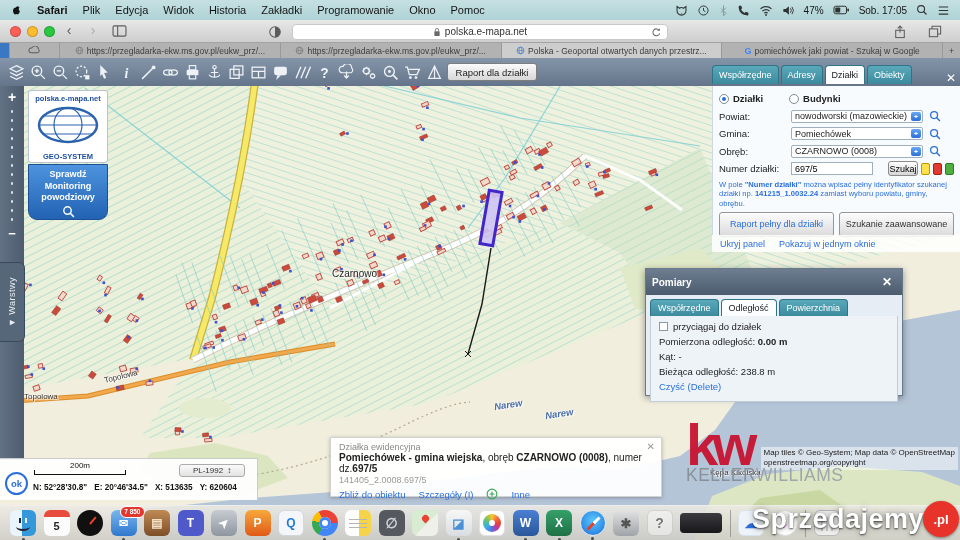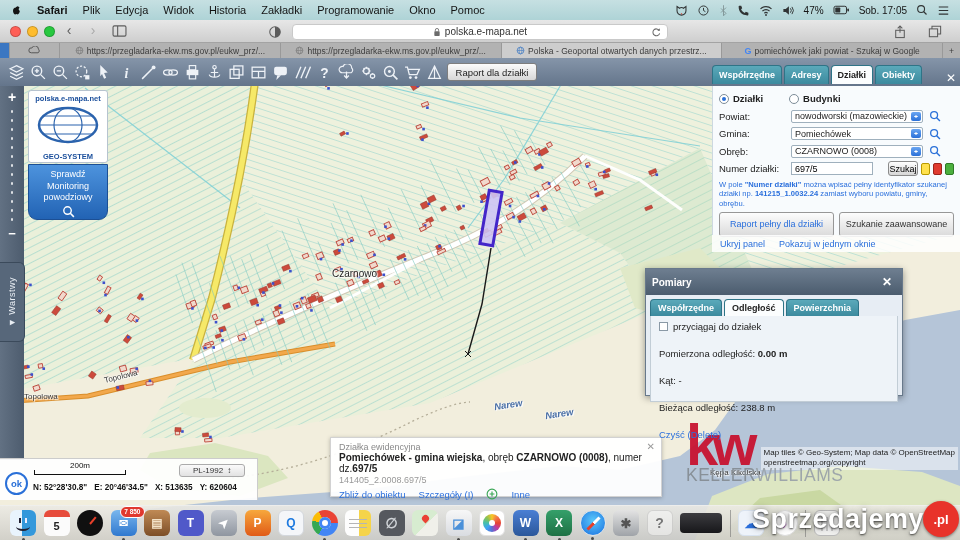--- a/index.html
+++ b/index.html
@@ -43,24 +43,24 @@
 .lstrip .plus{font-size:14px;font-weight:bold;line-height:14px}
 .ldots{display:flex;flex-direction:column;gap:6.5px;margin-top:6px}
 .ldots i{width:2.5px;height:2.5px;border-radius:50%;background:rgba(255,255,255,.8)}
 .lstrip .minus{font-size:13px;font-weight:bold;margin-top:5px}
 .warstwy{position:absolute;left:0;top:204px;width:25px;height:80px;background:#57677a;border:1px solid rgba(40,55,70,.6);border-left:none;border-radius:0 6px 6px 0;display:flex;align-items:center;justify-content:center;z-index:10}
 .warstwy span{transform:rotate(-90deg);white-space:nowrap;color:#e9eef4;font-size:9px;letter-spacing:.5px}
 
 .logobox{position:absolute;left:28px;top:32px;width:80px;height:73px;background:#fff;border:1px solid #b7c3cf;border-radius:3px;text-align:center;padding-top:3px;z-index:9}
 .logobox .site{font-size:7.5px;font-weight:bold;color:#1b4f9c}
 .geosys{font-size:7.5px;font-weight:bold;color:#1b4f9c;margin-top:-26px;background:rgba(255,255,255,.85);display:inline-block;padding:0 1px}
-.floodbox{position:absolute;left:28px;top:106px;width:80px;height:56px;background:linear-gradient(#4d93dd,#2263b4);border:1px solid #1c4f94;border-radius:0 0 9px 9px;color:#fff;text-align:center;font-size:9px;font-weight:normal;line-height:1.3;padding-top:4px;z-index:9}
+.floodbox{position:absolute;left:28px;top:106px;width:80px;height:56px;background:linear-gradient(#4d93dd,#2263b4);border:1px solid #1c4f94;border-radius:0 0 9px 9px;color:#fff;text-align:center;font-size:9px;font-weight:bold;line-height:1.3;padding-top:4px;z-index:9}
 
 .spanel-tabs{position:absolute;left:712px;top:7px;width:248px;display:flex;align-items:flex-end;gap:2px;z-index:12}
-.ptab{background:linear-gradient(#5aa9ba,#3c8a9e);color:#fff;border:1px solid #2e7487;border-bottom:none;border-radius:4px 4px 0 0;font-size:9px;font-weight:bold;padding:4px 6px 4px}
+.ptab{background:linear-gradient(#5aa9ba,#3c8a9e);color:#fff;border:1px solid #2e7487;border-bottom:none;border-radius:4px 4px 0 0;font-size:9px;font-weight:normal;padding:4px 6px 4px}
 .ptab.active{background:#fbfdfe;color:#222}
 .x-close{margin-left:auto;color:#fff;font-size:12px;line-height:12px;padding-right:4px}
 .spanel{position:absolute;left:712px;top:28px;width:248px;height:149px;background:#f8fbfd;font-size:9.5px;color:#222;padding:4px 6px;z-index:11;border-left:1px solid #cdd8e0}
 .prow{display:flex;align-items:center;height:17.5px}
 .plabel{width:72px;flex:0 0 auto}
 .radio{width:10px;height:10px;border:1px solid #7d8c98;border-radius:50%;background:#fff;display:inline-block;position:relative;margin-right:4px;vertical-align:-2px}
 .radio.sel::after{content:"";position:absolute;inset:2px;border-radius:50%;background:#2a70d8}
 .radiolabel{margin-right:26px;font-weight:bold}
 .selbox{width:132px;height:13px;background:#fff;border:1px solid #9fb0bd;border-radius:2px;display:flex;align-items:center;font-size:9px;padding-left:3px;position:relative;flex:0 0 auto}
 .selbox .val{overflow:hidden;white-space:nowrap;width:116px}
@@ -79,21 +79,21 @@
 .btnrow{display:flex;gap:5px}
 .pbtn{flex:1;height:25px;background:linear-gradient(#fdfdfd,#dadada);border:1px solid #979797;border-radius:3px;font-size:9px;line-height:1.15;display:flex;align-items:center;justify-content:center;text-align:center;color:#333;padding:0 4px}
 .pbtn.blue{color:#2a6fdc}
 .spanel-footer{position:absolute;left:712px;top:177px;width:248px;height:17px;background:rgba(255,255,255,.85);display:flex;align-items:center;gap:14px;padding:0 8px;font-size:9px;z-index:11}
 .blue-link{color:#2a6fdc;cursor:pointer}
 
 .pomiary{position:absolute;left:645px;top:210px;width:258px;height:128px;background:#e7edf4;border:1px solid #68798b;box-shadow:0 2px 7px rgba(0,0,0,.4);z-index:13}
 .pom-head{height:26px;background:linear-gradient(#6e7e90,#4b5c6e);color:#fff;font-size:10px;font-weight:bold;display:flex;align-items:center;padding:8px 6px}
 .pom-tabs{display:flex;gap:2px;padding:4px 4px 0}
 .ptab.sm{font-size:9px;padding:3px 7px}
-.pom-body{margin:0 4px;background:#eef3f8;border:1px solid #c2cdd6;border-top:none;padding:5px 8px;font-size:9.5px;color:#222;display:flex;flex-direction:column;gap:16px;height:86px}
+.pom-body{margin:0 4px;background:#eef3f8;border:1px solid #c2cdd6;border-top:none;padding:5px 8px;font-size:9.5px;color:#222;display:flex;flex-direction:column;gap:4px;height:86px}
 .cb{width:9px;height:9px;border:1px solid #8a99a6;background:#fff;display:inline-block;margin-right:5px;vertical-align:-1px}
 
 .infocard{position:absolute;left:330px;top:379px;width:332px;height:60px;background:rgba(255,255,255,.95);border:1px solid #d2d2d2;box-shadow:0 1px 4px rgba(0,0,0,.25);padding:4px 8px;font-size:10px;color:#222;z-index:12}
 .ic-title{font-size:9px;color:#8a8a8a}
 .ic-close{position:absolute;right:6px;top:3px;color:#9a9a9a;font-size:10px}
 .ic-id{color:#999;font-size:9px;margin-top:1px}
 .ic-links{display:flex;gap:13px;margin-top:3px;align-items:center;font-size:9.5px}
 
 .statusbar{position:absolute;left:0;top:400px;width:258px;height:42px;background:rgba(255,255,255,.93);border-top:1px solid #ccc;border-right:1px solid #ccc;z-index:12}
 .scalewrap{position:absolute;left:34px;top:2px;width:92px;text-align:center;font-size:8px;color:#111}

